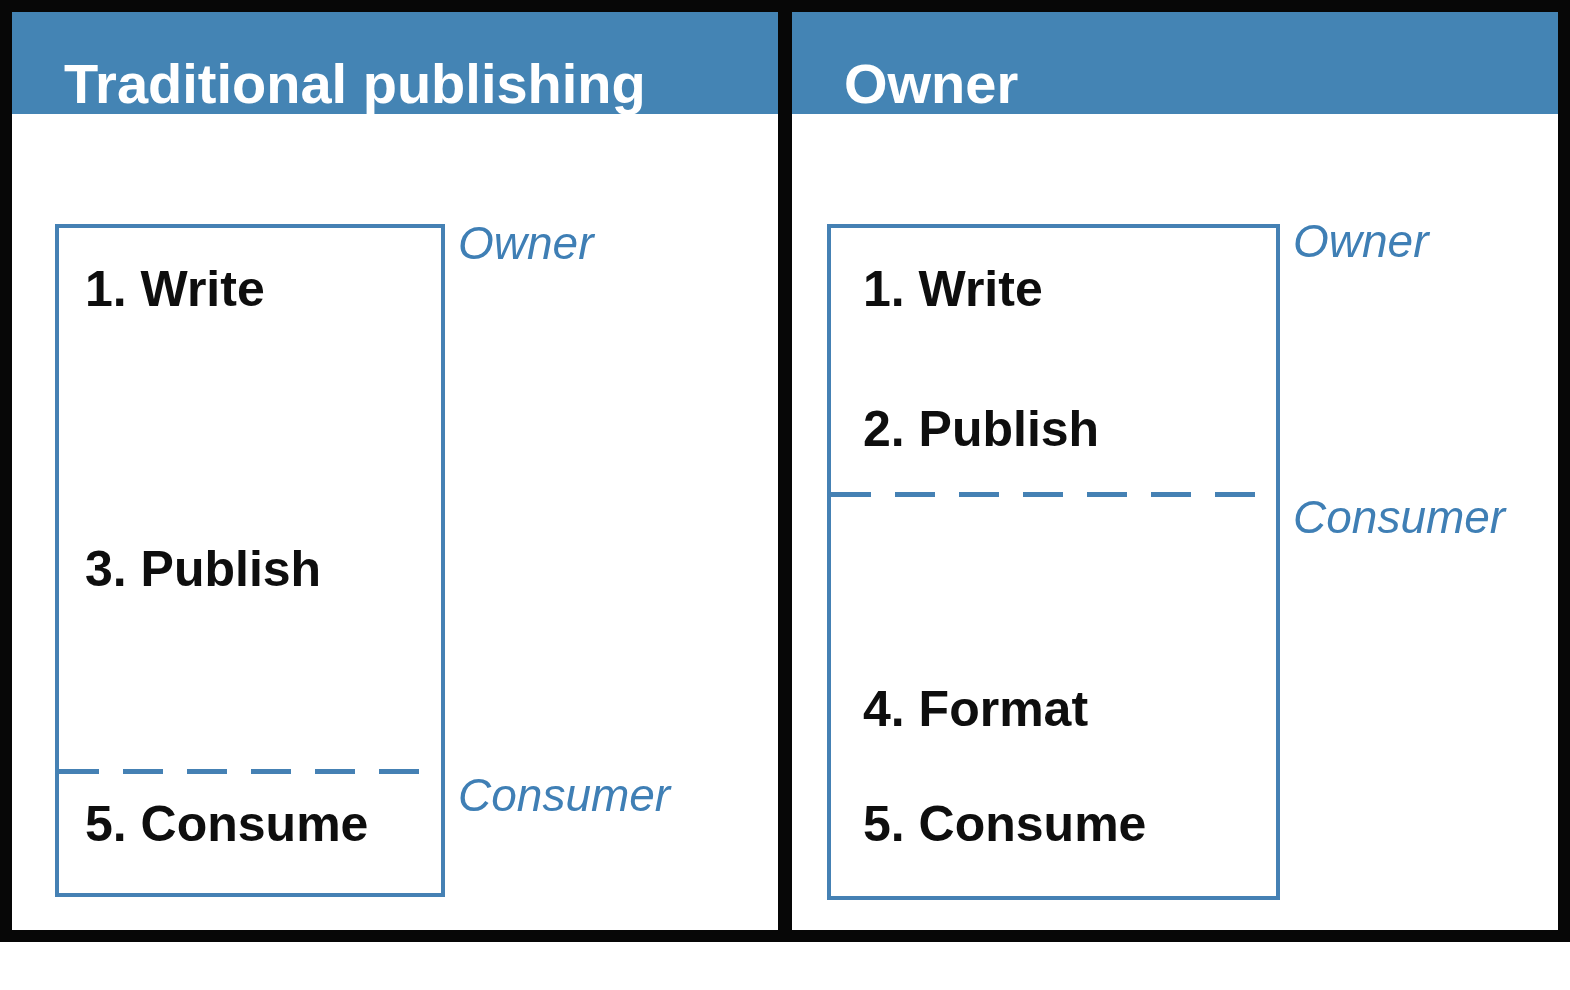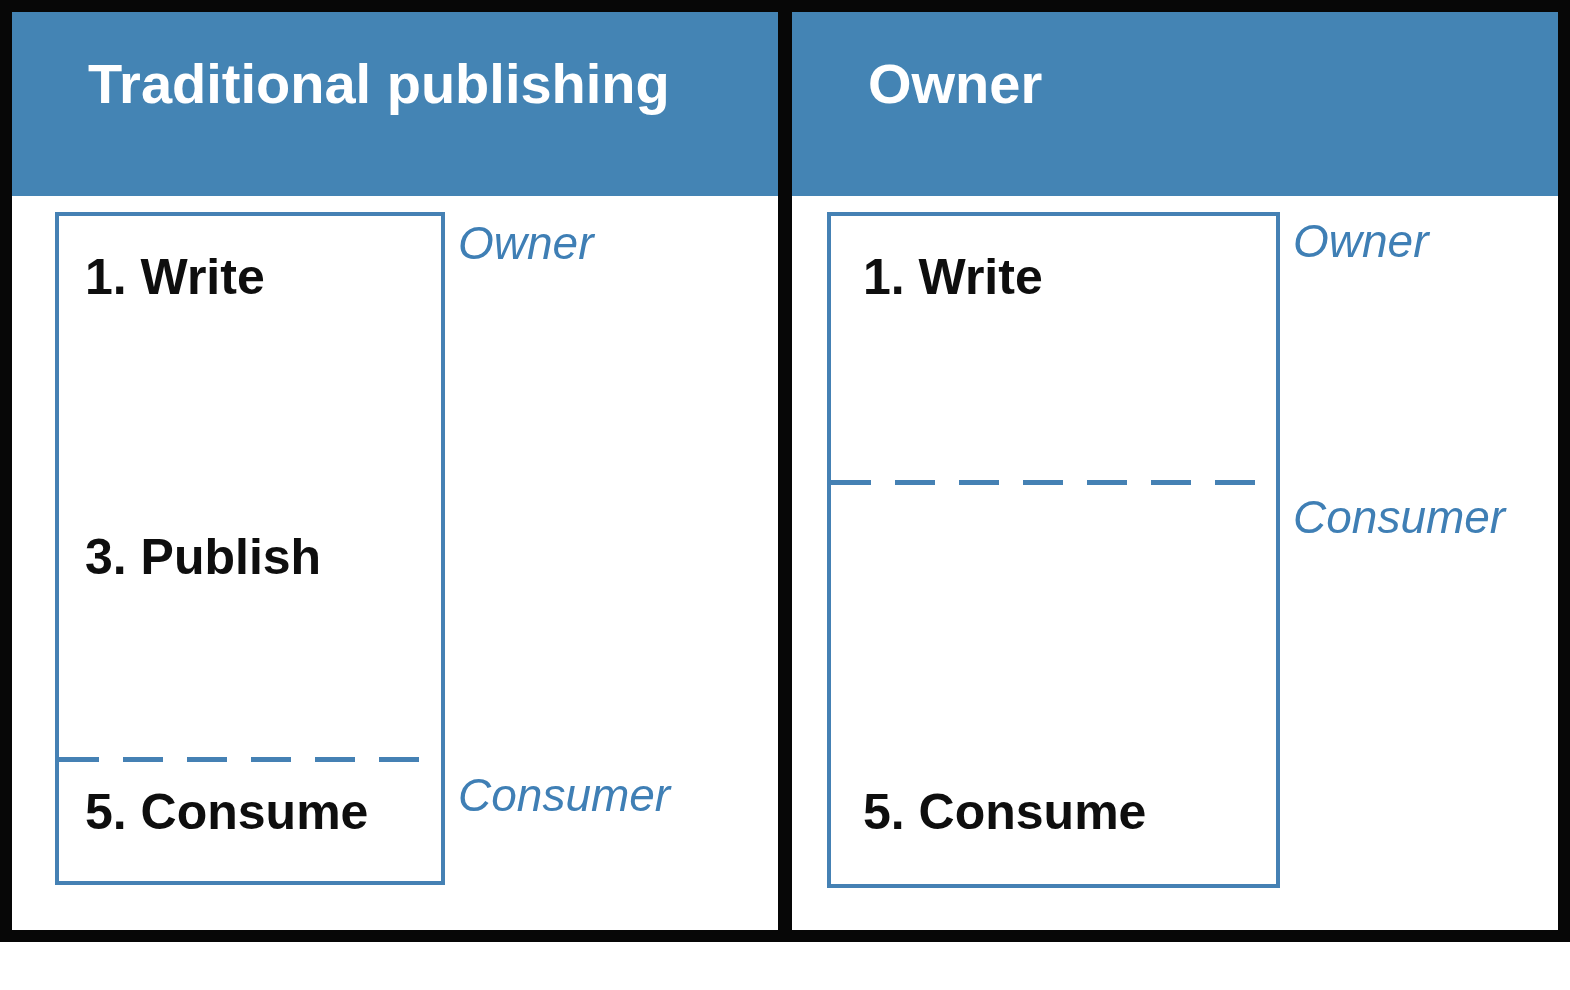--- a/index.html
+++ b/index.html
@@ -28,36 +28,37 @@
     width: 766px;
     height: 918px;
     background: #ffffff;
   }
   .cell-left  { left: 12px;  }
   .cell-right { left: 792px; }
   .panel-header {
     position: absolute;
     left: 0; top: 0;
     width: 100%;
-    height: 184px;
+    height: 102px;
     background: #4484b4;
     color: #ffffff;
     font-size: 56px;
     font-weight: bold;
     line-height: 143px;
-    padding-left: 76px;
+    padding-left: 52px;
     box-sizing: border-box;
     white-space: nowrap;
   }
   
   .steps-box {
     position: absolute;
     border: 4px solid #4581b4;
     background: #ffffff;
     box-sizing: border-box;
+    margin-top: 12px;
   }
   .box-left  { left: 55px;  top: 212px; width: 390px; height: 673px; }
   .box-right { left: 827px; top: 212px; width: 453px; height: 676px; }
   .step {
     position: absolute;
     left: 0;
     padding-left: 26px;
     font-size: 50px;
     font-weight: bold;
     color: #0e0e0e;
@@ -112,21 +113,23 @@
 
   <div class="steps-box box-left">
     <div class="step step-1">1. Write</div>
     <div class="step step-3">3. Publish</div>
     <div class="divider divider-left"></div>
     <div class="step step-5">5. Consume</div>
   </div>
 
   <div class="steps-box box-right">
     <div class="step step-1">1. Write</div>
+    <div class="step step-2">2. Publish</div>
     <div class="divider divider-right"></div>
+    <div class="step step-4">4. Format</div>
     <div class="step step-5">5. Consume</div>
   </div>
 
   <div class="role-label owner-left">Owner</div>
   <div class="role-label consumer-left">Consumer</div>
   <div class="role-label owner-right">Owner</div>
   <div class="role-label consumer-right">Consumer</div>
 </div>
 
 </body></html>

